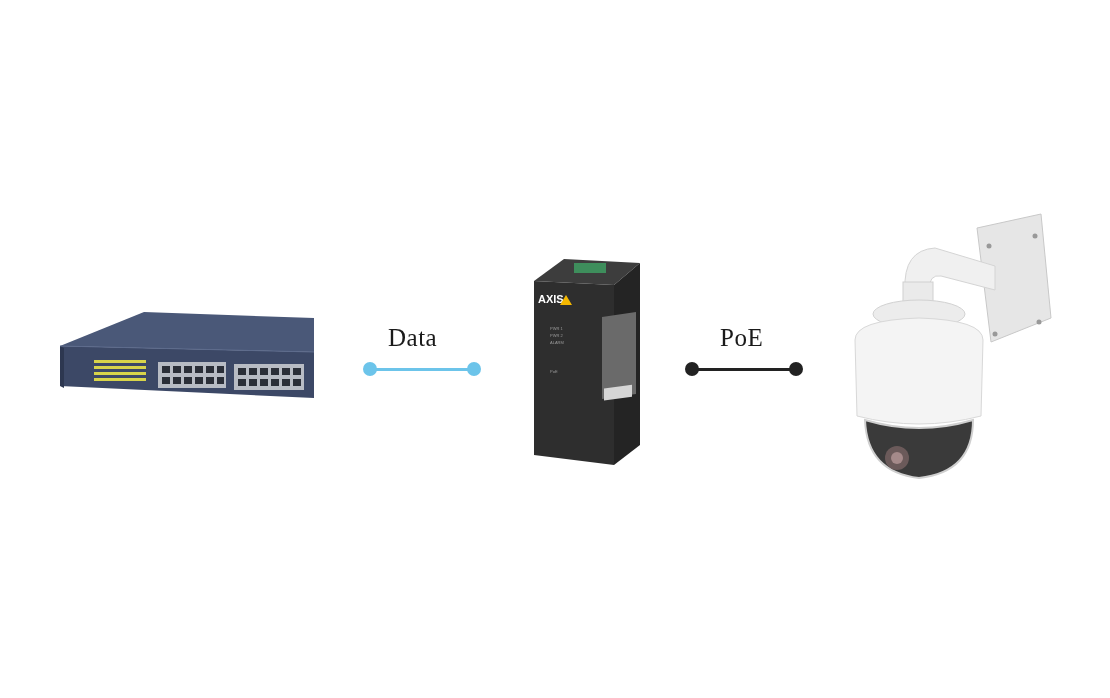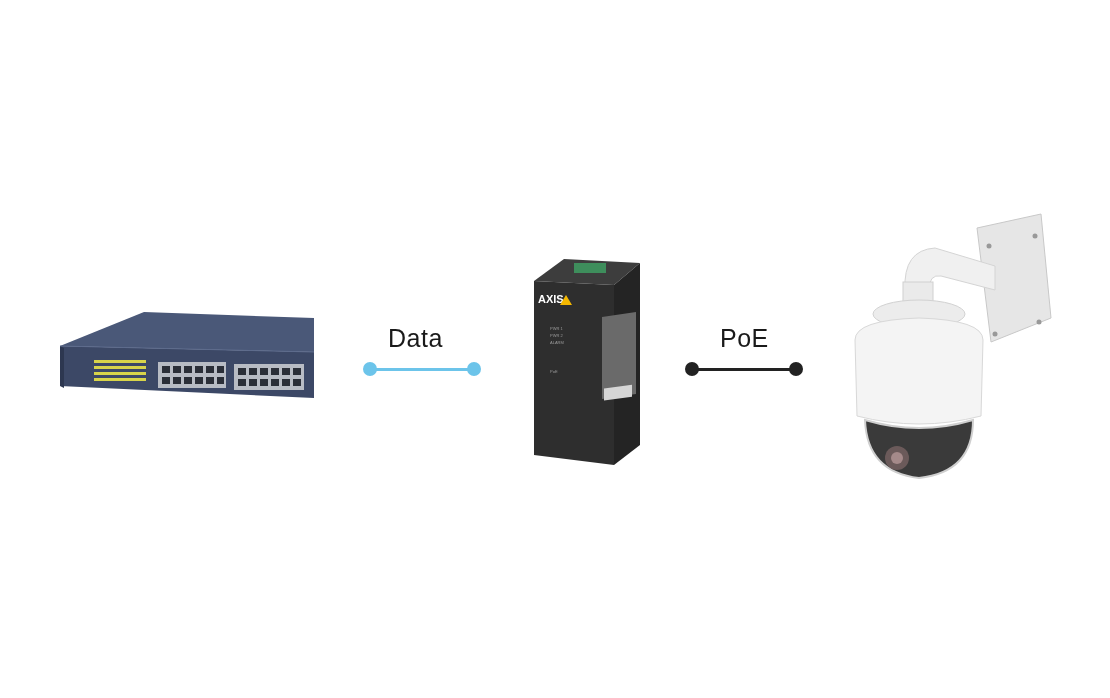--- a/index.html
+++ b/index.html
@@ -1,18 +1,18 @@
 <!DOCTYPE html>
 <html><head>
 <meta charset="utf-8">
 <style>
   html, body { margin:0; padding:0; background:#ffffff; }
   body { width:1110px; height:698px; position:relative; overflow:hidden; font-family:"DejaVu Serif", serif; }
   .abs { position:absolute; }
-  .label { font-family:Liberation Sans, sans-serif; font-size:25px; color:#1a1a1a; letter-spacing:0.5px; }
+  .label { font-family:Liberation Serif, serif; font-size:25px; color:#1a1a1a; letter-spacing:0.5px; }
   .line { height:3px; }
   .dot { width:14px; height:14px; border-radius:50%; }
 </style>
 </head>
 <body>
 
 <div class="abs" style="left:58px;top:310px;width:260px;height:90px;">
   <svg width="260" height="90" viewBox="0 0 260 90">
     <polygon points="2,36 86,2 256,8 256,42" fill="#4a5878"></polygon>
     <polygon points="2,36 256,42 256,88 2,76" fill="#3c4866"></polygon>

